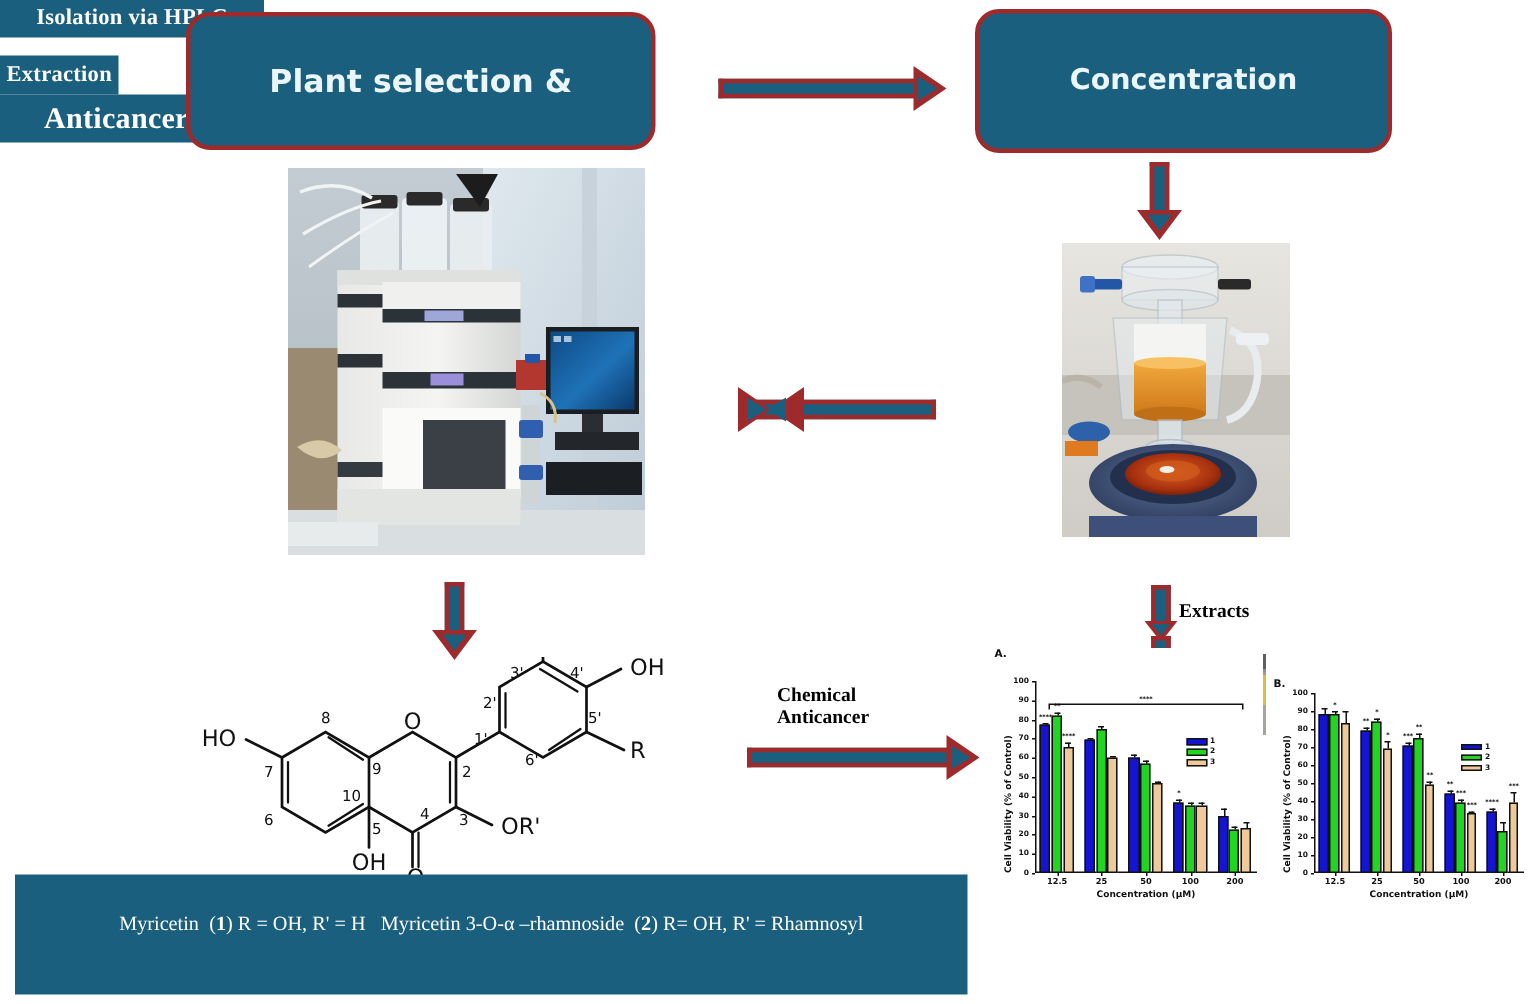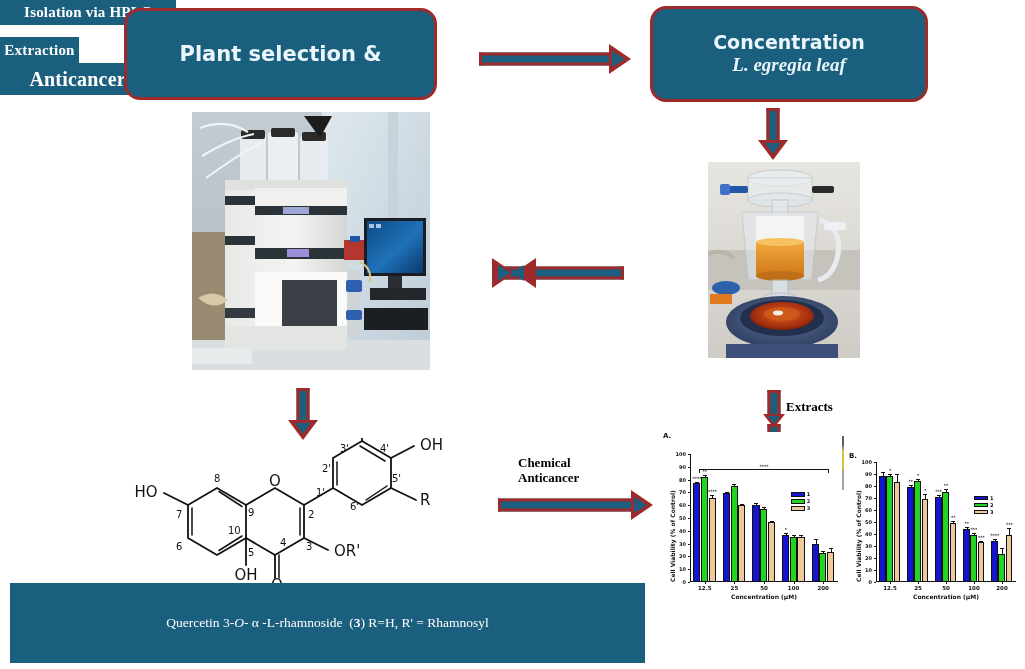--- a/index.html
+++ b/index.html
@@ -116,21 +116,20 @@
 
 <div class="procbox abs" id="box-plant" style="left:124px;top:8px;width:313px;height:92px;font-size:21px;">
   <div>
     <span class="ln">Plant selection &amp;</span>
   </div>
 </div>
 
 <div class="procbox abs" id="box-drying" style="left:650px;top:6px;width:278px;height:96px;font-size:19px;">
   <div>
     <span class="ln">Concentration</span>
-    <span class="ln sci">L. egregia leaf</span>
   </div>
 </div>
 
 <div class="arrow-h" style="left:479px;top:44px;width:152px;height:30px;">
   <div class="shaft" style="width:132px;"></div>
   <div class="head"></div>
     <div class="head-in"></div>
 </div>
 
 <div class="arrow-v" style="left:758px;top:108px;width:30px;height:52px;">
@@ -381,24 +380,27 @@
     <text x="188" y="58">1'</text>
     <text x="194" y="34">2'</text>
     <text x="212" y="14">3'</text>
     <text x="252" y="14">4'</text>
     <text x="264" y="44">5'</text>
     <text x="222" y="72">6'</text>
   </g>
 </svg>
 
 <div id="formula-caption">
-  <div>
-    <span>Quercetin  3-</span><i>O</i><span>- α -L-rhamnoside</span>&nbsp;
-    (<b>3</b>)
-    <span>R=H, R' = Rhamnosyl</span>
+  <div class="l1">
+    <span>Myricetin</span>&nbsp;
+    (<b>1</b>)
+    <span>R = OH, R' = H</span>&nbsp;&nbsp;
+    <span>Myricetin  3-O-α –rhamnoside</span>&nbsp;
+    (<b>2</b>)
+    <span>R= OH, R' = Rhamnosyl</span>
   </div>
 </div>
 
 <div class="photo" style="left:716px;top:436px;width:128px;height:54px;">
   <svg width="128" height="54" viewBox="0 0 128 54" preserveAspectRatio="none" aria-hidden="true">
     <rect x="0" y="0" width="128" height="54" fill="#8d8d8a"></rect>
     <rect x="0" y="0" width="128" height="10" fill="#5f5f5d"></rect>
     <rect x="0" y="12" width="128" height="22" fill="#9a9a96"></rect>
     <rect x="0" y="34" width="128" height="20" fill="#a5a5a0"></rect>
 

